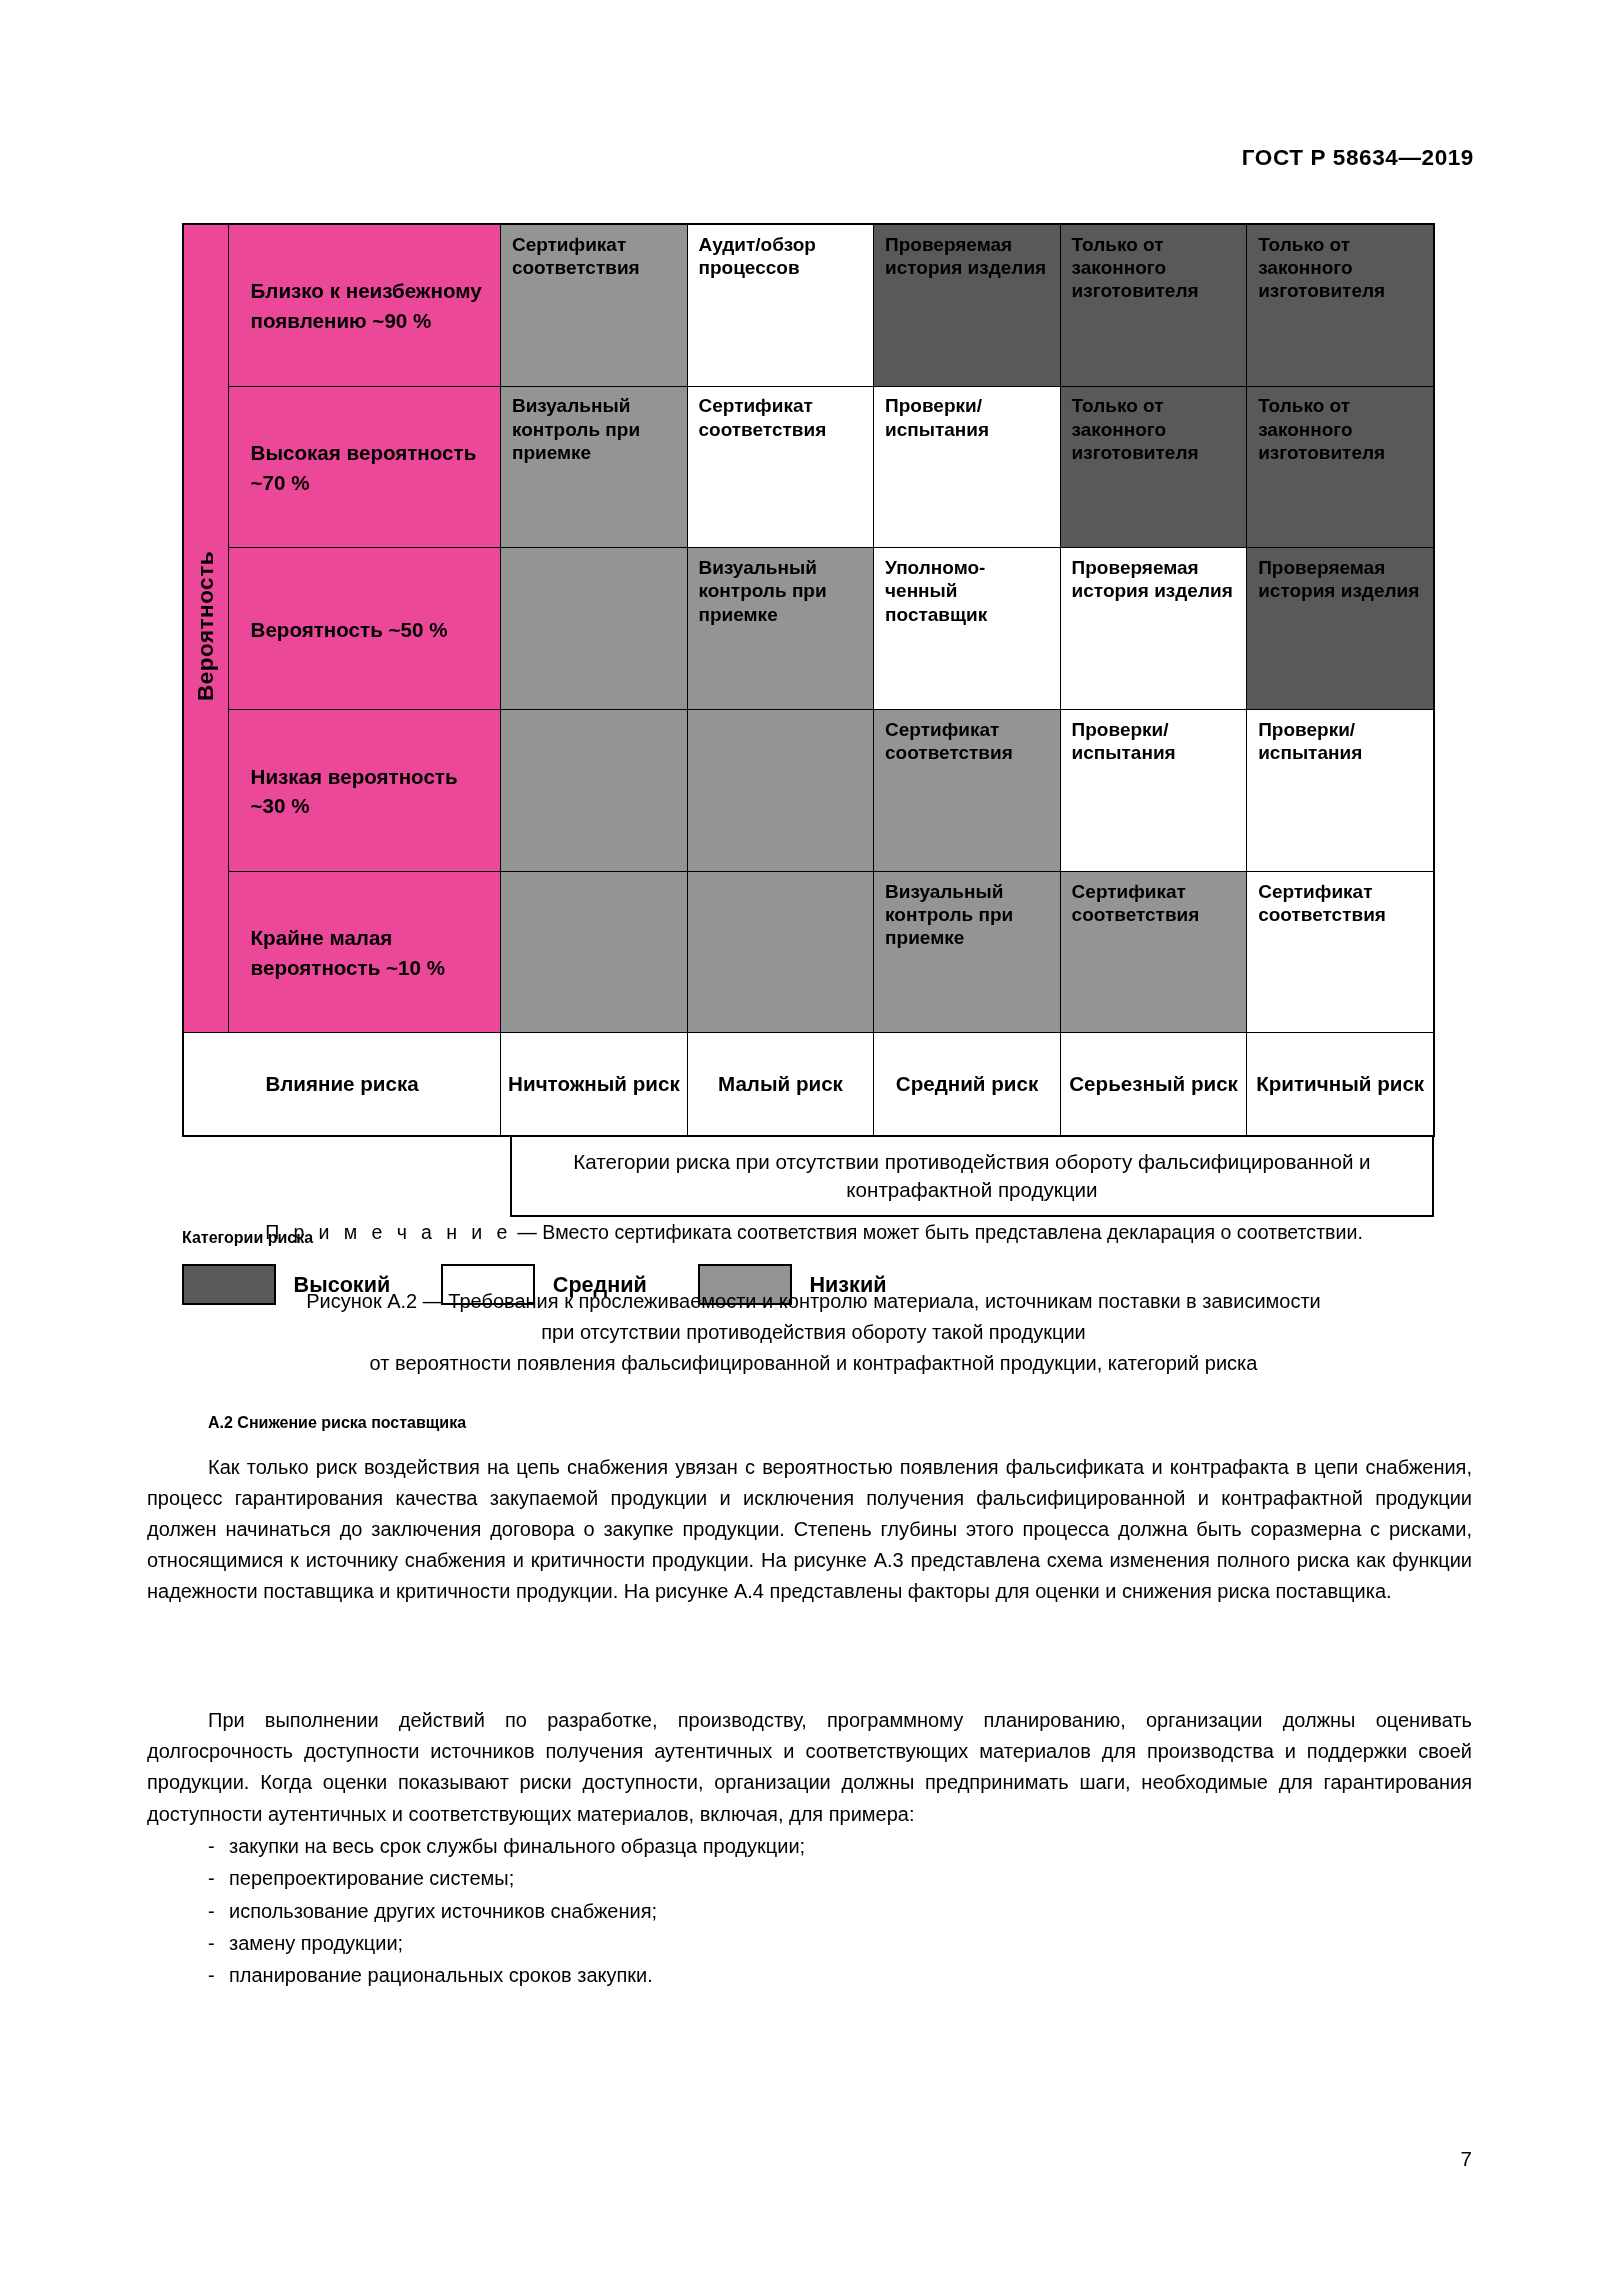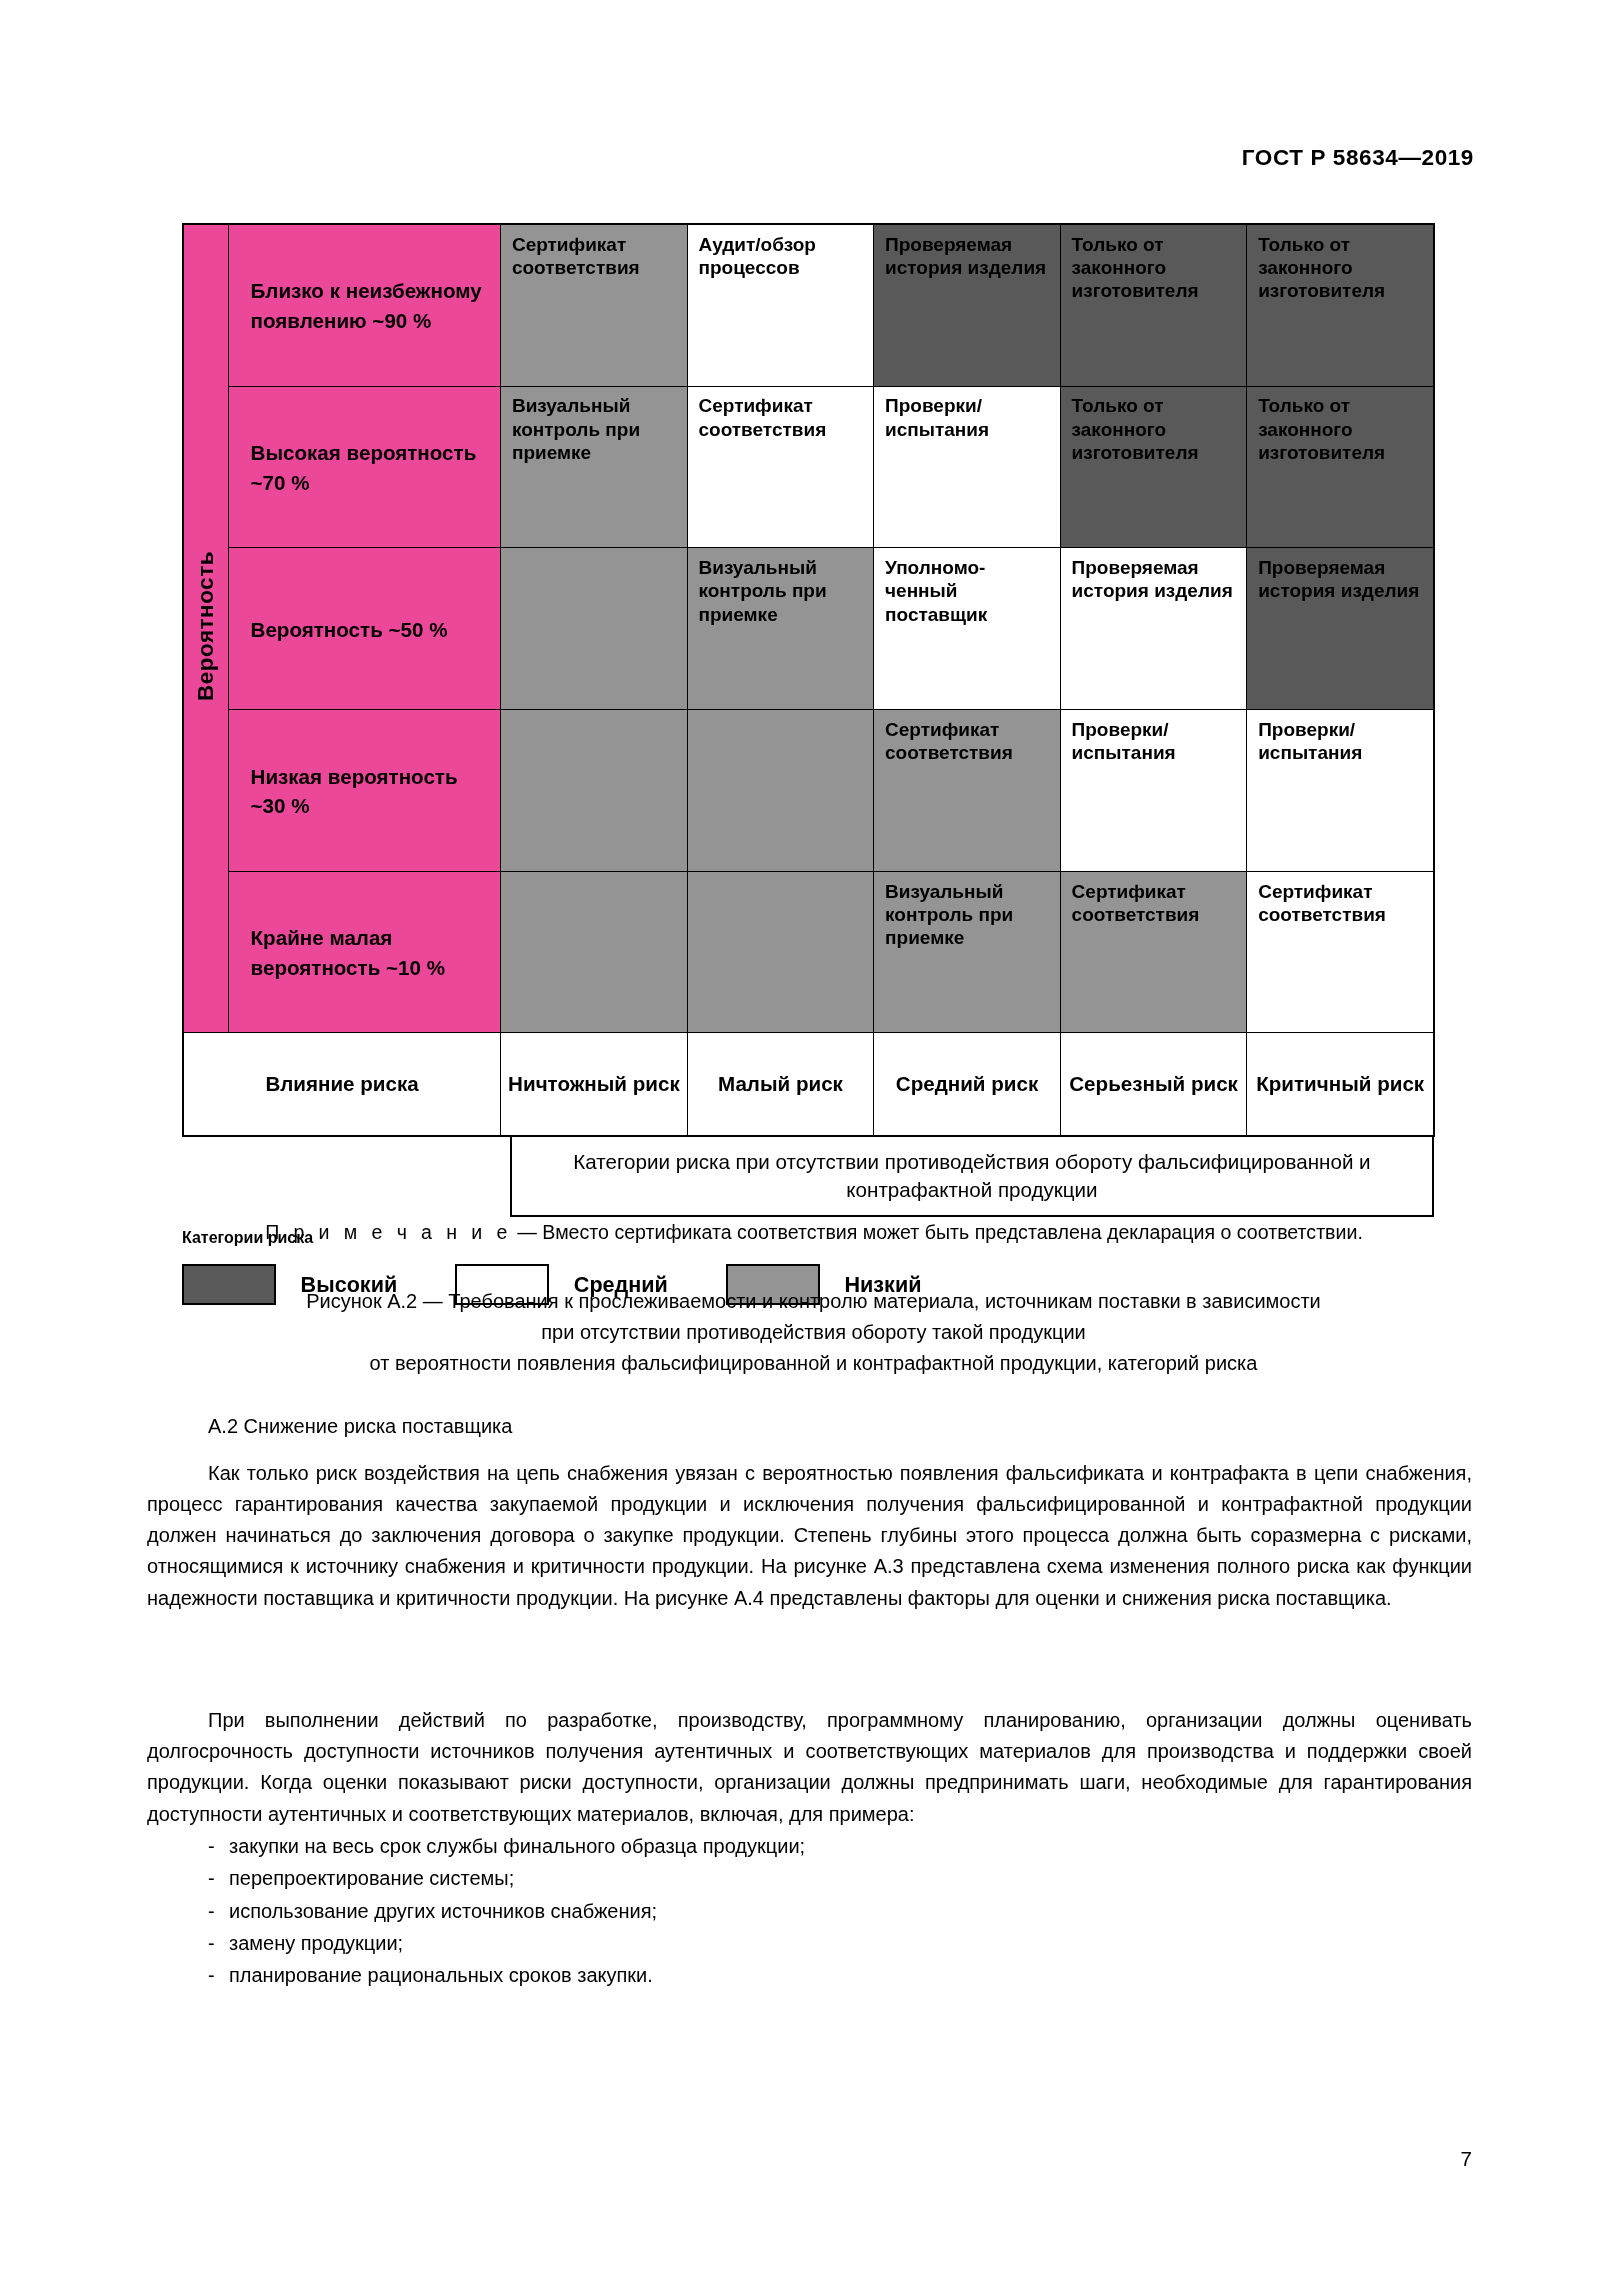--- a/index.html
+++ b/index.html
@@ -142,21 +142,20 @@
     position: relative;
     width: 1253px;
     height: 90px;
   }
   .legend-row {
     position: absolute;
     left: 0px;
     top: 47px;
     display: flex;
     align-items: center;
-    gap: 7px;
   }
   .swatch {
     width: 94px;
     height: 41px;
     border: 2.5px solid #000;
     box-sizing: border-box;
     display: inline-block;
   }
   .legend-text {
     font-size: 21.6px;
@@ -190,24 +189,24 @@
 
   
   .body-block {
     position: absolute;
     left: 147px;
     width: 1325px;
     font-size: 20px;
     line-height: 1.56;
   }
   .h-sub {
-    font-weight: normal;
+    font-weight: bold;
     margin: 0 0 15.7px 0;
     padding-left: 61px;
-    font-size: 20px;
+    font-size: 16px;
   }
   .para {
     margin: 0 0 0 0;
     text-align: justify;
     text-indent: 61px;
     hyphens: none;
   }
   .list {
     margin: 0;
     padding: 0;

